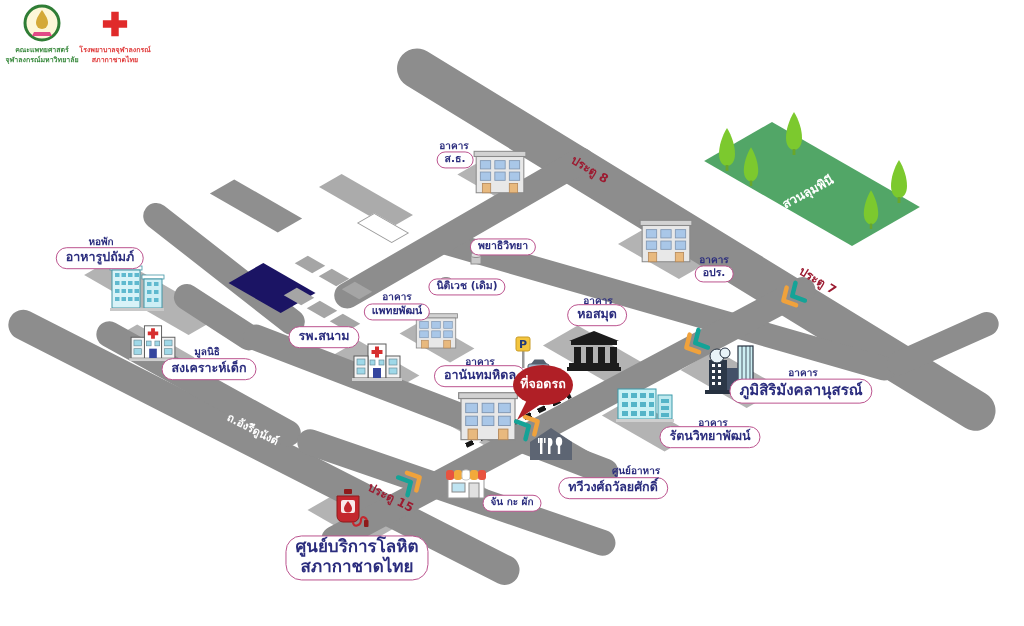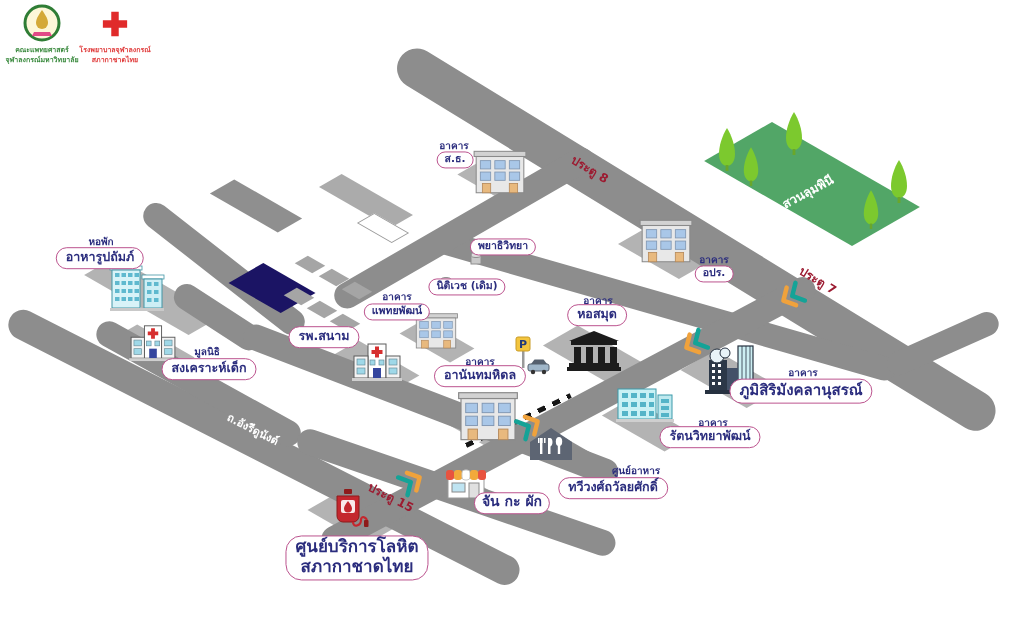--- a/index.html
+++ b/index.html
@@ -358,20 +358,27 @@
 
   <svg class="bld" style="left:470px;top:252px" width="12" height="14" viewBox="0 0 12 14">
     <rect x="1" y="3" width="10" height="9" fill="#c9c9c9" stroke="#8e8e8e"></rect>
     <ellipse cx="6" cy="3" rx="5" ry="2.5" fill="#dcdcdc" stroke="#8e8e8e"></ellipse>
   </svg>
   <svg class="bld" style="left:440px;top:277px" width="12" height="14" viewBox="0 0 12 14">
     <rect x="1" y="3" width="10" height="9" fill="#c9c9c9" stroke="#8e8e8e"></rect>
     <ellipse cx="6" cy="3" rx="5" ry="2.5" fill="#dcdcdc" stroke="#8e8e8e"></ellipse>
   </svg>
 
+  <div class="balloon">
+    <svg width="64" height="58" viewBox="0 0 64 58">
+      <ellipse cx="32" cy="21" rx="30" ry="20" fill="#b01f26"></ellipse>
+      <path d="M16 36 6 56 30 40z" fill="#b01f26"></path>
+    </svg>
+    <span>ที่จอดรถ</span>
+  </div>
 
   <div class="pre" style="left:101px;top:241px">หอพัก</div>
   <div class="pill" style="left:100px;top:258px">อาหารูปถัมภ์</div>
 
   <div class="pre" style="left:207px;top:351px">มูลนิธิ</div>
   <div class="pill" style="left:209px;top:369px">สงเคราะห์เด็ก</div>
 
   <div class="pill" style="left:324px;top:337px">รพ.สนาม</div>
 
   <div class="pre" style="left:397px;top:296px">อาคาร</div>
@@ -394,20 +401,20 @@
 
   <div class="pre" style="left:803px;top:372px">อาคาร</div>
   <div class="pill" style="left:801px;top:391px;font-size:15px">ภูมิสิริมังคลานุสรณ์</div>
 
   <div class="pre" style="left:713px;top:422px">อาคาร</div>
   <div class="pill" style="left:710px;top:437px">รัตนวิทยาพัฒน์</div>
 
   <div class="pre" style="left:636px;top:470px">ศูนย์อาหาร</div>
   <div class="pill" style="left:613px;top:488px">ทวีวงศ์ถวัลยศักดิ์</div>
 
-  <div class="pill sm" style="left:512px;top:503px;font-size:14px">จัน กะ ผัก</div>
+  <div class="pill sm" style="left:512px;top:503px;font-size:10px">จัน กะ ผัก</div>
 
   <div class="pill" style="left:357px;top:558px;border-radius:16px;font-size:17px;text-align:center;line-height:1.15">
     <span style="display:block">ศูนย์บริการโลหิต</span>
     <span style="display:block">สภากาชาดไทย</span>
   </div>
 
 </div>
 
 </body></html>

